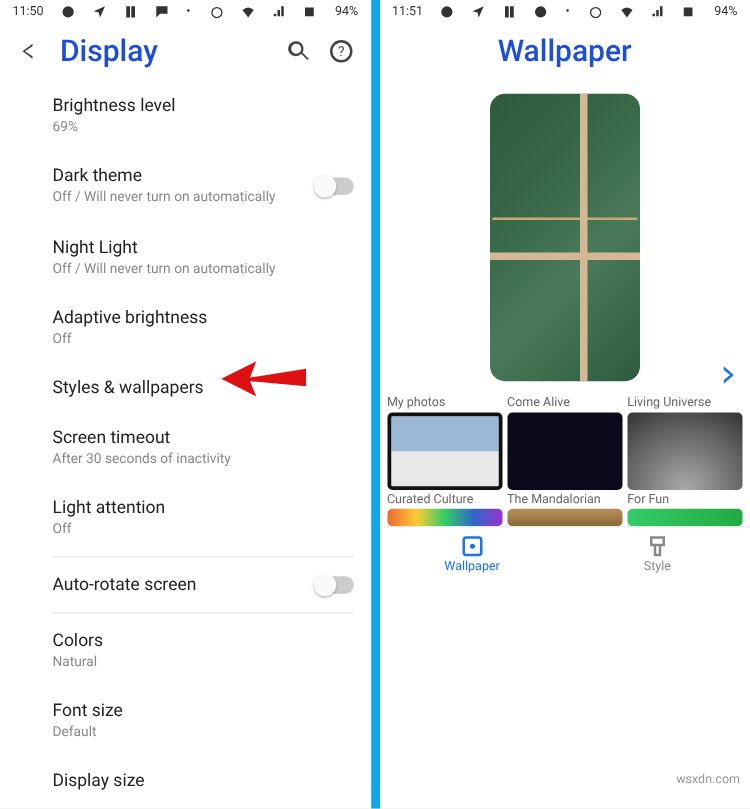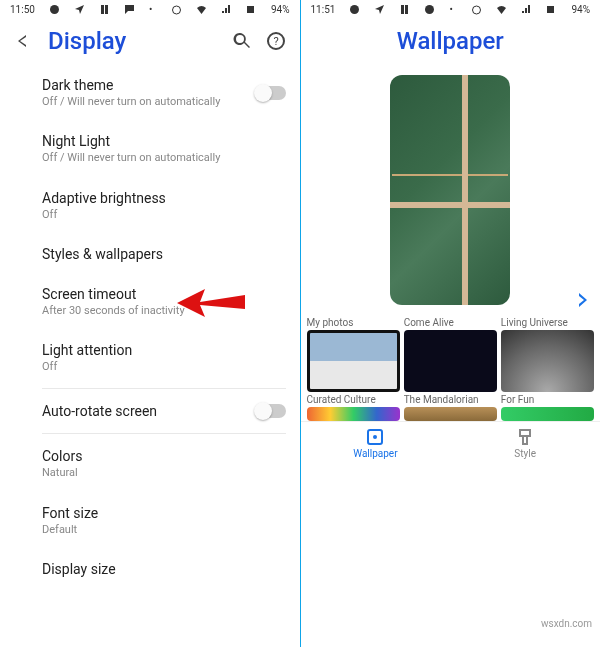--- a/index.html
+++ b/index.html
@@ -1,18 +1,18 @@
 <!DOCTYPE html>
 <html><head>
 <meta charset="utf-8">
 <style>
   * { box-sizing: border-box; margin: 0; padding: 0; }
   body { font-family: Roboto, Arial, sans-serif; background: #e0e0e0; display: flex; width: 600px; height: 647px; position: relative; }
   .phone { background: #fff; flex: 1; display: flex; flex-direction: column; overflow: hidden; position: relative; }
-  .phone + .phone { border-left: 1px solid #0ea5e9; }
+  .phone + .phone { border-left: 7px solid #0ea5e9; }
 
   .status { display: flex; align-items: center; justify-content: space-between; padding: 4px 10px 2px; font-size: 10px; color: #333; }
   .status .side { display: flex; align-items: center; gap: 14px; }
   .status svg { width: 11px; height: 11px; fill: #333; }
 
   .header { display: flex; align-items: center; padding: 10px 14px; gap: 14px; }
   .header .title { font-size: 24px; font-weight: 500; color: #1d4ed8; flex: 1; }
   .header svg { width: 20px; height: 20px; fill: #444; }
   .header.center .title { text-align: center; }
 
@@ -108,20 +108,24 @@
     <svg>
         <path d="M8 2a6 6 0 104 10l5 5 1-1-5-5A6 6 0 008 2zm0 2a4 4 0 110 8 4 4 0 010-8z"></path>
       </svg>
     <svg>
         <circle cx="10" cy="10" r="8" fill="none" stroke="#444" stroke-width="2"></circle>
         <text x="10" y="14" text-anchor="middle" font-size="11" fill="#444">?</text>
       </svg>
   </div>
 
   <div class="list">
+    <div class="item">
+      <div class="label">Brightness level</div>
+      <div class="sub">69%</div>
+    </div>
     <div class="item row">
       <div class="text">
         <div class="label">Dark theme</div>
         <div class="sub">Off / Will never turn on automatically</div>
       </div>
       <div class="toggle"></div>
     </div>
     <div class="item">
       <div class="label">Night Light</div>
       <div class="sub">Off / Will never turn on automatically</div>

